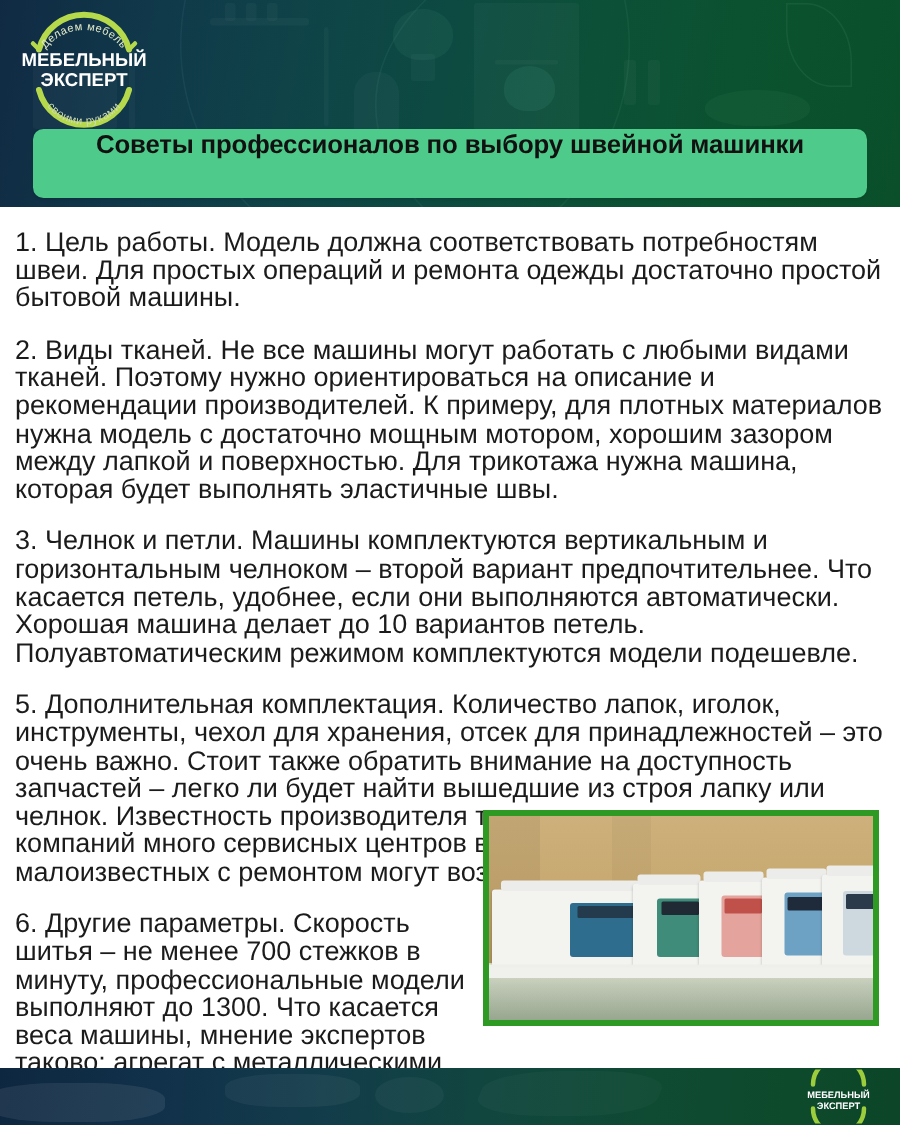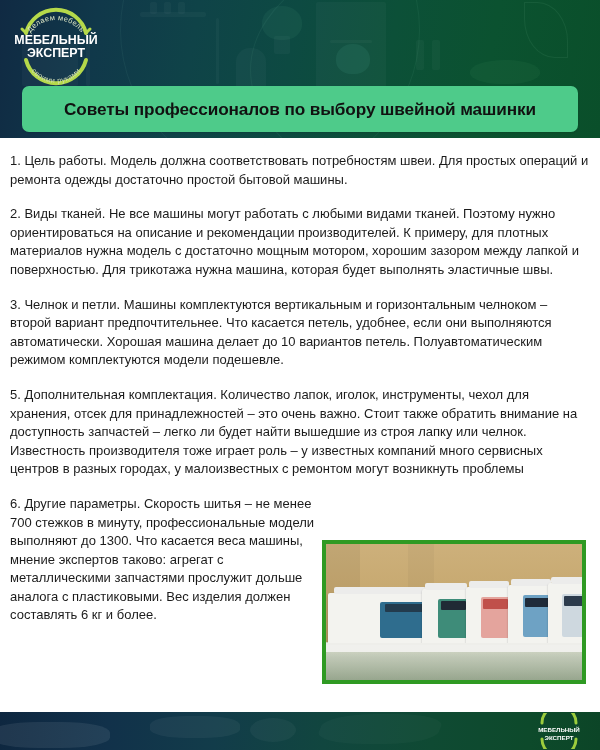--- a/index.html
+++ b/index.html
@@ -71,42 +71,41 @@
   .logo svg { display: block; }
 
   
   .title-bar {
     position: absolute;
     left: 22px; top: 86px;
     width: 556px; height: 46px;
     background: #4ecb8a;
     border-radius: 7px;
     display: flex;
-    align-items: center;
     justify-content: center;
     z-index: 6;
     box-shadow: 0 1px 2px rgba(0,0,0,.10);
   }
   .title-bar .title-text {
     font-size: 17.2px;
     font-weight: bold;
     color: #111111;
     letter-spacing: -0.1px;
     white-space: nowrap;
     font-family: "Liberation Sans", "DejaVu Sans", sans-serif;
   }
 
   
   .content {
     position: relative;
     padding: 14px 10px 0 10px;
     width: 600px;
   }
   .para {
-    font-size: 13px;
+    font-size: 18px;
     line-height: 18.6px;
     color: #1b1b1b;
     margin-bottom: 16px;
     text-align: left;
     font-family: "Liberation Sans", "DejaVu Sans", sans-serif;
   }
   .para.narrow { width: 308px; margin-bottom: 4px; }
 
   
   .photo-frame {

